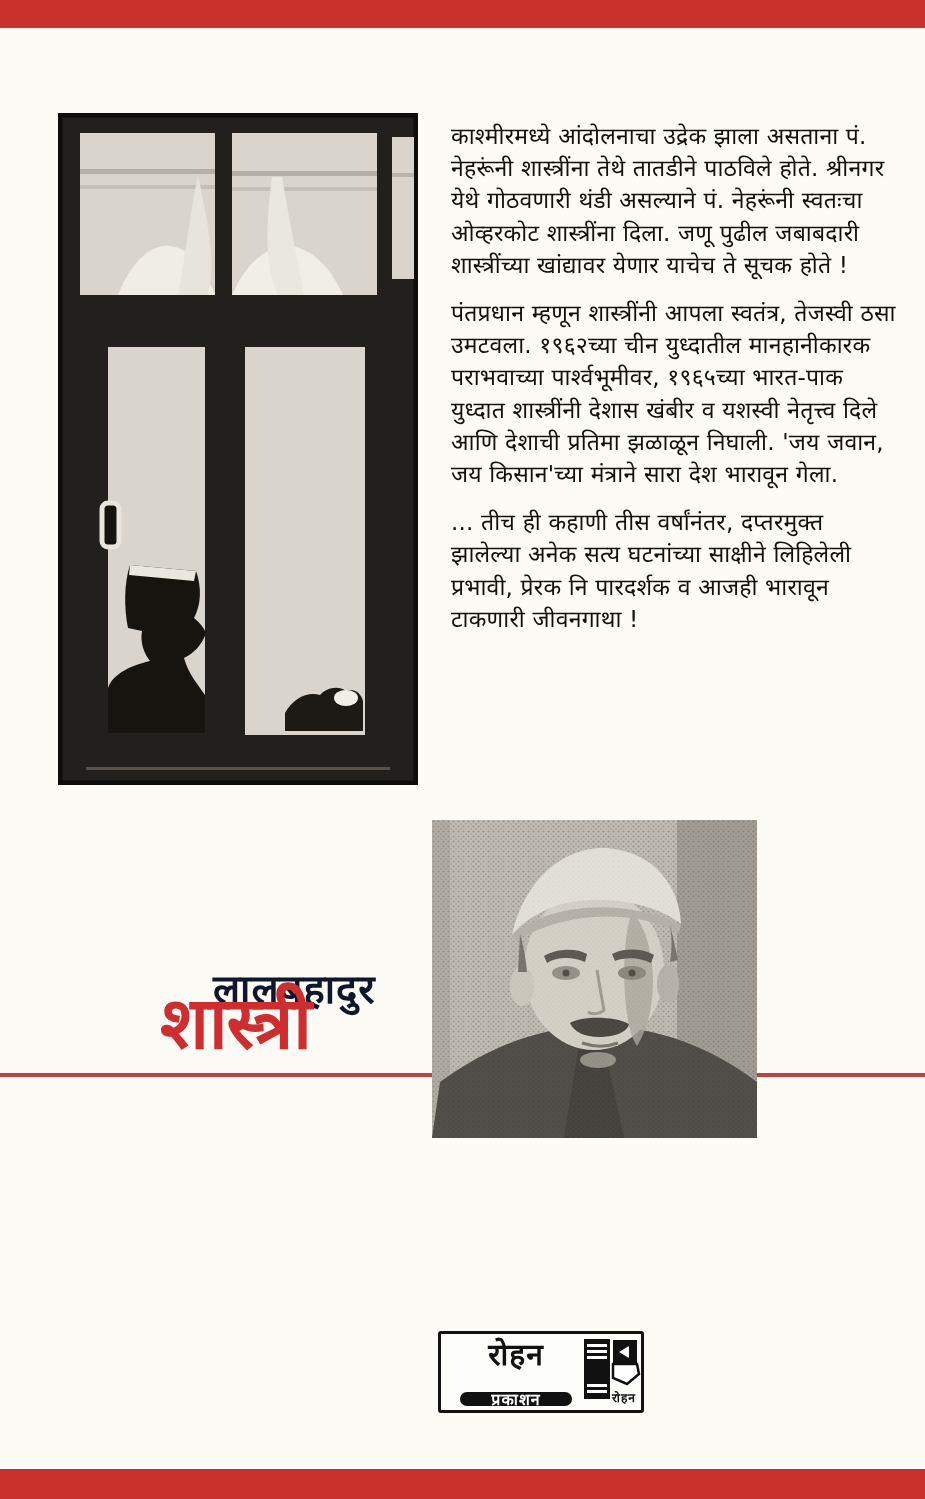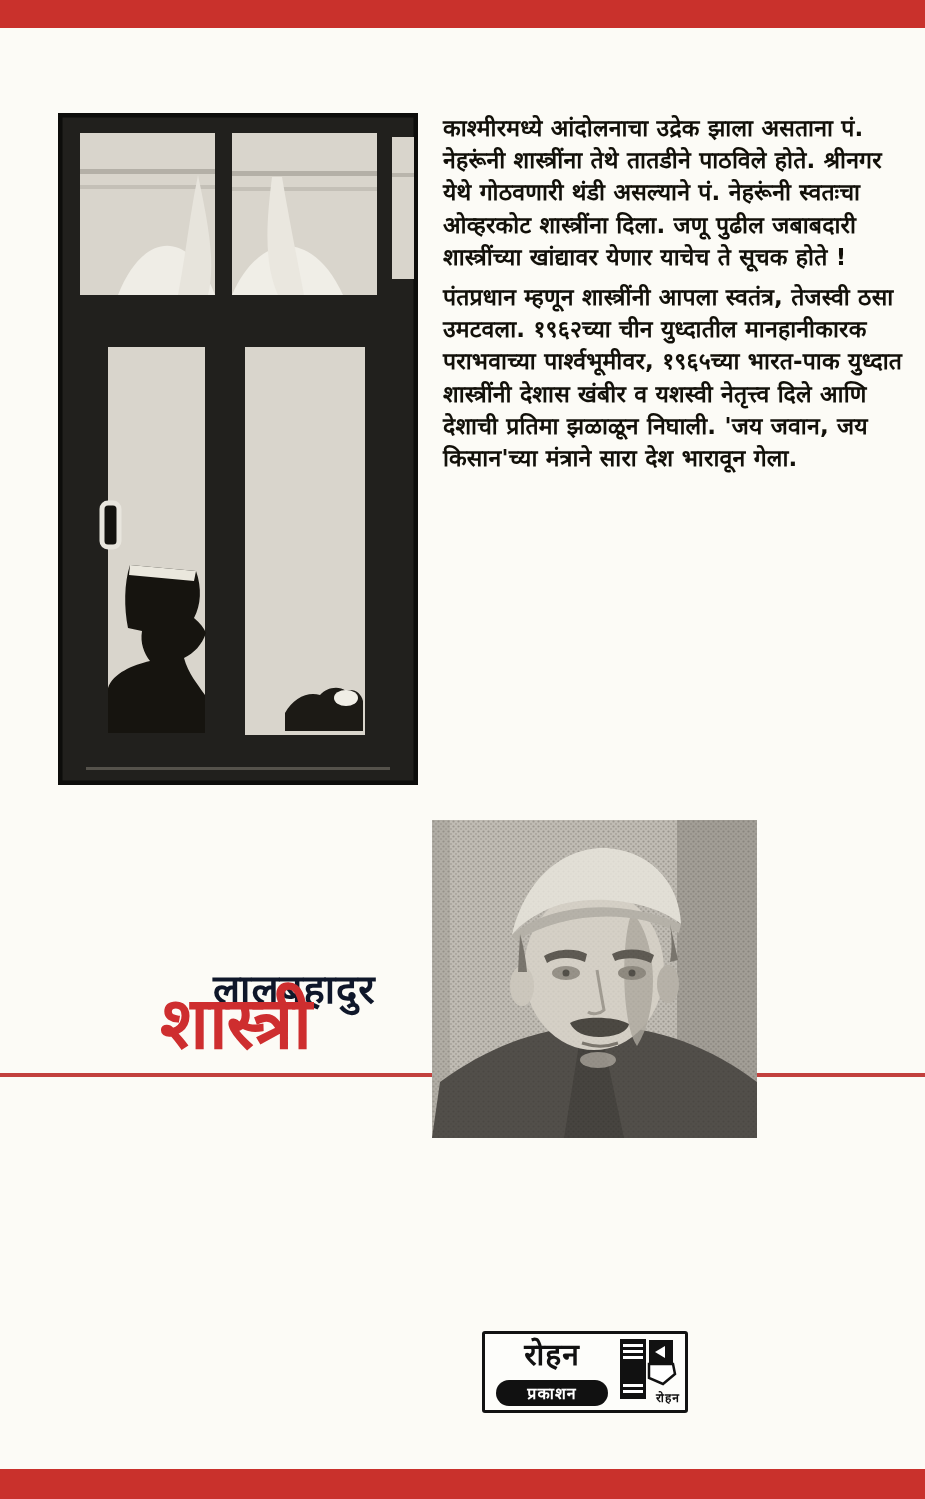--- a/index.html
+++ b/index.html
@@ -23,21 +23,21 @@
   .window-photo{
     position:absolute;left:58px;top:113px;width:360px;height:672px;margin:0;
     z-index:2;
   }
   .window-photo svg{display:block;width:100%;height:100%;}
 
   .blurb{
     position:absolute;left:435px;top:104px;width:478px;z-index:2;
   }
   .blurb p{
-    margin:8px;font-size:23px;line-height:32.2px;font-weight:bold;
+    margin:16px;font-size:23px;line-height:32.2px;font-weight:normal;
     color:#121009;letter-spacing:0.2px;text-align:left;
   }
 
   .title-block{position:absolute;left:0;top:0;z-index:3;}
   .title-first{
     position:absolute;left:213px;top:960px;width:400px;
     font-size:40px;font-weight:bold;color:#0f172a;letter-spacing:1px;white-space:nowrap;
   }
   .title-last{
     position:absolute;left:160px;top:984px;width:500px;
@@ -51,28 +51,28 @@
   }
 
   .portrait{
     position:absolute;left:432px;top:820px;width:325px;height:318px;margin:0;z-index:4;
   }
   .portrait svg{display:block;width:100%;height:100%;}
 
   .logo{
     position:absolute;left:438px;top:1331px;width:206px;height:82px;
     background:#fdfdfa;border:3px solid #121212;border-radius:3px;z-index:5;
-    display:flex;padding:4px 5px 4px 8px;margin-left:44px;
+    display:flex;padding:4px 5px 4px 16px;
   }
   .logo-left{width:118px;display:flex;flex-direction:column;align-items:center;justify-content:space-between;}
   .logo-name{
     font-size:30px;line-height:34px;font-weight:bold;color:#111;letter-spacing:1px;
   }
   .logo-pill{
-    width:112px;height:26px;background:#111;border-radius:13px;
+    width:112px;height:14px;background:#111;border-radius:13px;
     display:flex;align-items:center;justify-content:center;
   }
   .logo-pill span{color:#fff;font-size:16px;font-weight:bold;letter-spacing:1px;}
   .logo-right{flex:1;position:relative;}
   .logo-right svg{position:absolute;left:8px;top:0;width:58px;height:62px;}
   .logo-small{
     position:absolute;right:0;bottom:0;font-size:12px;font-weight:bold;color:#111;
     letter-spacing:1px;
   }
 </style>
@@ -114,20 +114,21 @@
       <path d="M227,600 C235,585 250,578 262,582 C268,575 280,572 288,578 C296,575 303,580 305,588 L305,618 L227,618 Z" fill="#1c1a15"></path>
       <ellipse cx="288" cy="585" rx="12" ry="8" fill="#f0eee6"></ellipse>
 
       <rect x="28" y="654" width="304" height="3" fill="#55524b"></rect>
     </svg>
   </figure>
 
   <section class="blurb">
     <p>काश्मीरमध्ये आंदोलनाचा उद्रेक झाला असताना पं. नेहरूंनी शास्त्रींना तेथे तातडीने पाठविले होते. श्रीनगर येथे गोठवणारी थंडी असल्याने पं. नेहरूंनी स्वतःचा ओव्हरकोट शास्त्रींना दिला. जणू पुढील जबाबदारी शास्त्रींच्या खांद्यावर येणार याचेच ते सूचक होते !</p>
     <p>पंतप्रधान म्हणून शास्त्रींनी आपला स्वतंत्र, तेजस्वी ठसा उमटवला. १९६२च्या चीन युध्दातील मानहानीकारक पराभवाच्या पार्श्वभूमीवर, १९६५च्या भारत-पाक युध्दात शास्त्रींनी देशास खंबीर व यशस्वी नेतृत्त्व दिले आणि देशाची प्रतिमा झळाळून निघाली. 'जय जवान, जय किसान'च्या मंत्राने सारा देश भारावून गेला.</p>
+    <p>... तीच ही कहाणी तीस वर्षांनंतर, दप्तरमुक्त झालेल्या अनेक सत्य घटनांच्या साक्षीने लिहिलेली प्रभावी, प्रेरक नि पारदर्शक व आजही भारावून टाकणारी जीवनगाथा !</p>
   </section>
 
   <div class="title-block">
     <div class="title-first">लालबहादुर</div>
     <div class="title-last">शास्त्री</div>
   </div>
 
   <div class="rule"></div>
 
   <figure class="portrait">

